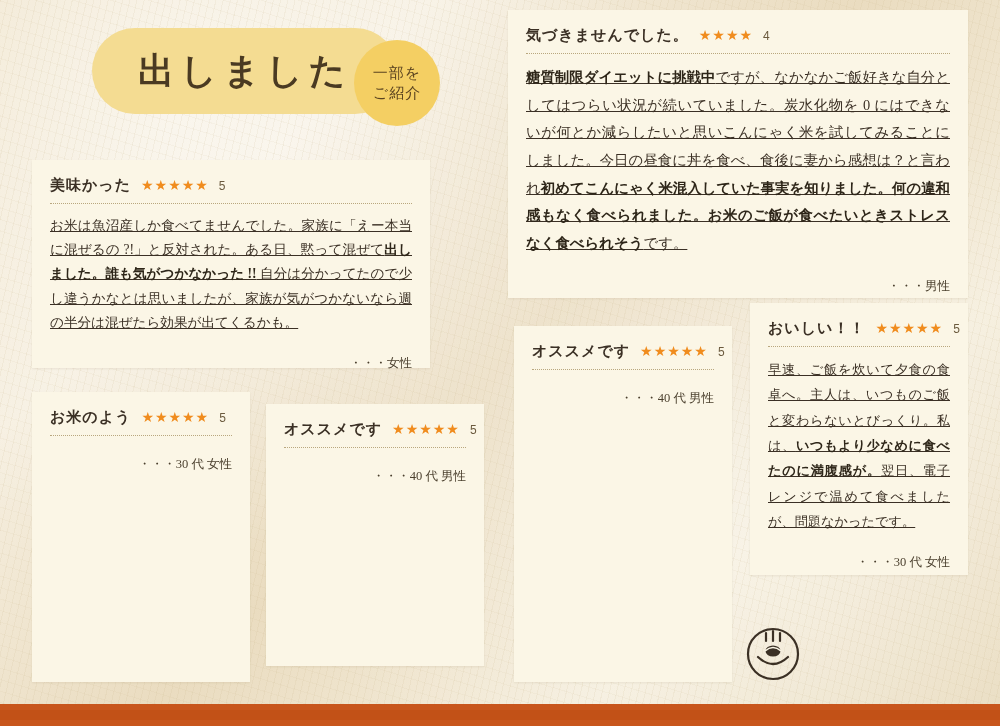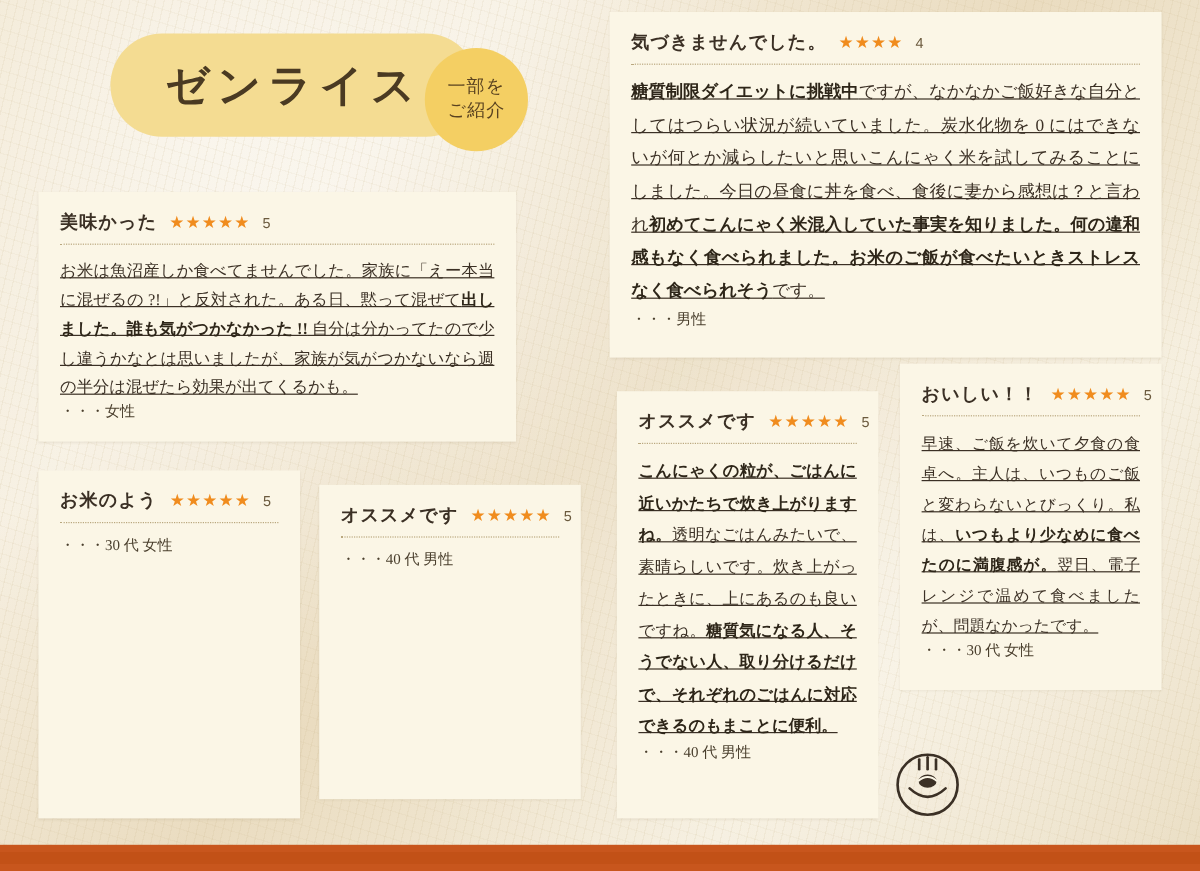--- a/index.html
+++ b/index.html
@@ -141,21 +141,22 @@
     color: #3b3025;
     font-family: "Liberation Serif", serif;
     text-align: justify;
     text-decoration: underline;
   }
   .card-body b {
     font-weight: bold;
     color: #2e2619;
   }
   .attrib {
-    margin-top: 0;
+    margin-top: 20px;
+    text-align: right;
     font-size: 12.5px;
     color: #4a3f2d;
     font-family: "Liberation Serif", serif;
   }
 
   
   #card-top-right { left: 508px; top: 10px; width: 460px; height: 288px; }
   #card-top-right .card-body { font-size: 14.4px; line-height: 1.92; }
 
   #card-umai { left: 32px; top: 160px; width: 398px; height: 208px; }
@@ -210,21 +211,21 @@
     margin-top: 4px;
   }
 </style>
 </head>
 <body>
 
 <div class="page">
 
   <div class="heading">
     <div class="pill"></div>
-    <div class="title">ゼンライス</div>
+    <div class="title">出しました</div>
     <div class="badge">
       <span>一部を</span>
       <span>ご紹介</span>
     </div>
   </div>
 
   <div class="card" id="card-top-right">
     <div class="card-head">
       <span class="card-title">気づきませんでした。</span>
       <span class="stars">★★★★</span>
@@ -261,21 +262,20 @@
     </div>
     <div class="attrib">・・・40 代 男性</div>
   </div>
 
   <div class="card" id="card-osusume-mid">
     <div class="card-head">
       <span class="card-title">オススメです</span>
       <span class="stars">★★★★★</span>
       <span class="rating-num">5</span>
     </div>
-    <div class="card-body"><b>こんにゃくの粒が、ごはんに近いかたちで炊き上がりますね。</b>透明なごはんみたいで、素晴らしいです。炊き上がったときに、上にあるのも良いですね。<b>糖質気になる人、そうでない人、取り分けるだけで、それぞれのごはんに対応できるのもまことに便利。</b></div>
     <div class="attrib">・・・40 代 男性</div>
   </div>
 
   <div class="card" id="card-oishii">
     <div class="card-head">
       <span class="card-title">おいしい！！</span>
       <span class="stars">★★★★★</span>
       <span class="rating-num">5</span>
     </div>
     <div class="card-body">早速、ご飯を炊いて夕食の食卓へ。主人は、いつものご飯と変わらないとびっくり。私は、<b>いつもより少なめに食べたのに満腹感が。</b>翌日、電子レンジで温めて食べましたが、問題なかったです。</div>

